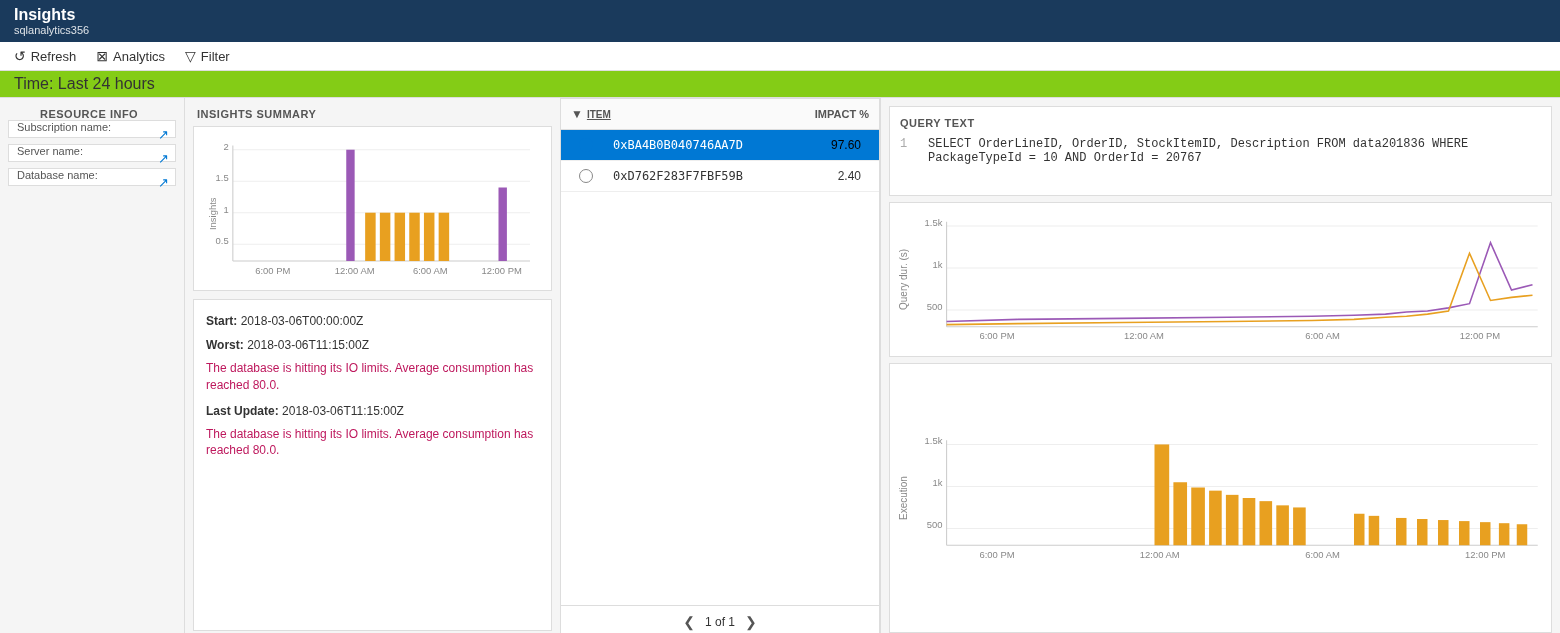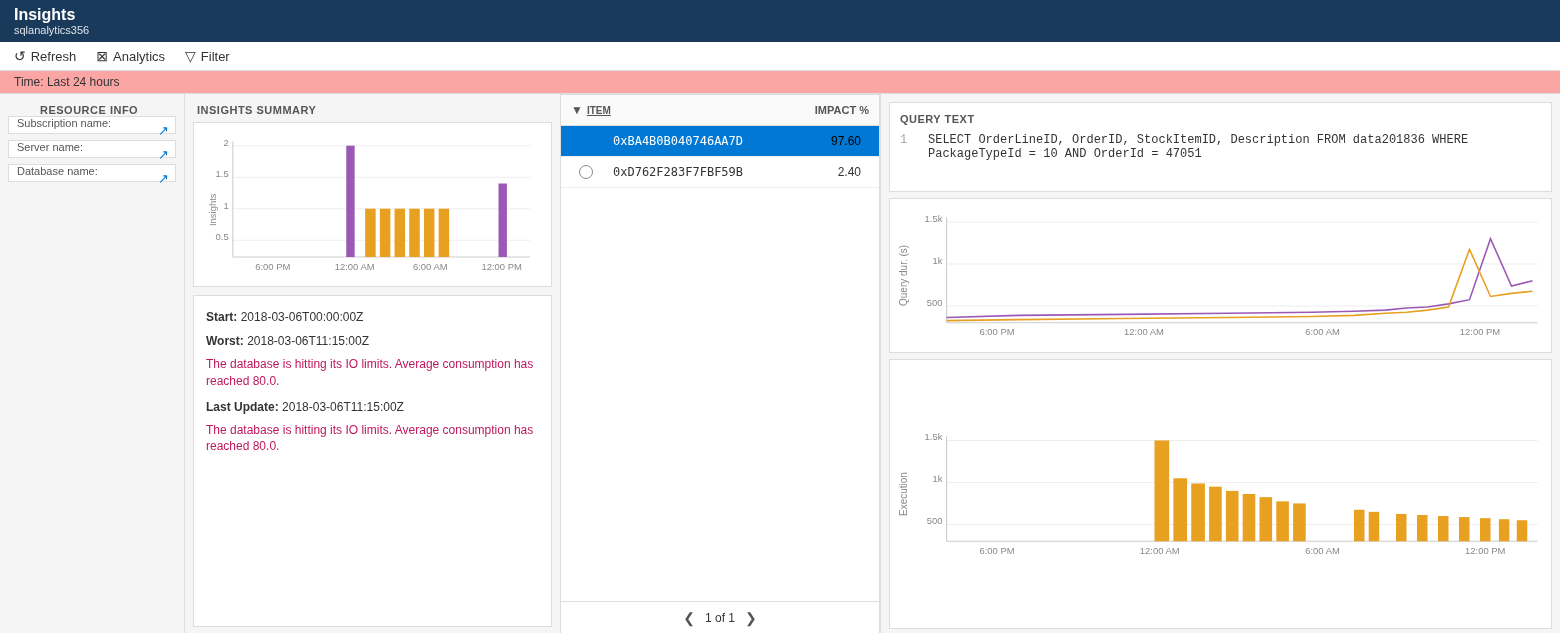--- a/index.html
+++ b/index.html
@@ -25,23 +25,23 @@
     }
     .toolbar-btn {
       display: flex; align-items: center; gap: 5px;
       cursor: pointer; color: #333; font-size: 13px;
       background: none; border: none; padding: 0;
     }
     .toolbar-icon { font-size: 14px; }
 
     
     .time-bar {
-      background: #fca5a5;
+      background: #84cc16;
       padding: 4px 14px;
-      font-size: 12px;
+      font-size: 16px;
       border-bottom: 1px solid #ddd;
       color: #333;
     }
 
     
     .main-content {
       display: flex;
       height: calc(633px - 92px);
       overflow: hidden;
     }
@@ -386,21 +386,21 @@
       <span class="page-btn">❯</span>
     </div>
   </div>
 
   <div class="right-panel">
 
     <div class="query-text-box">
       <div class="query-text-header">QUERY TEXT</div>
       <div class="query-line">
         <span class="query-linenum">1</span>
-        <span class="query-code">SELECT OrderLineID, OrderID, StockItemID, Description FROM data201836 WHERE PackageTypeId = 10 AND OrderId = 47051</span>
+        <span class="query-code">SELECT OrderLineID, OrderID, StockItemID, Description FROM data201836 WHERE PackageTypeId = 10 AND OrderId = 20767</span>
       </div>
     </div>
 
     <div class="chart-panel">
       <div class="chart-y-label">Query dur. (s)</div>
       <div class="chart-inner">
         <svg viewBox="0 0 600 130" style="width:100%;height:100%;">
 
           <text x="28" y="14" font-size="9" fill="#888" text-anchor="end">1.5k</text>
           <text x="28" y="54" font-size="9" fill="#888" text-anchor="end">1k</text>

